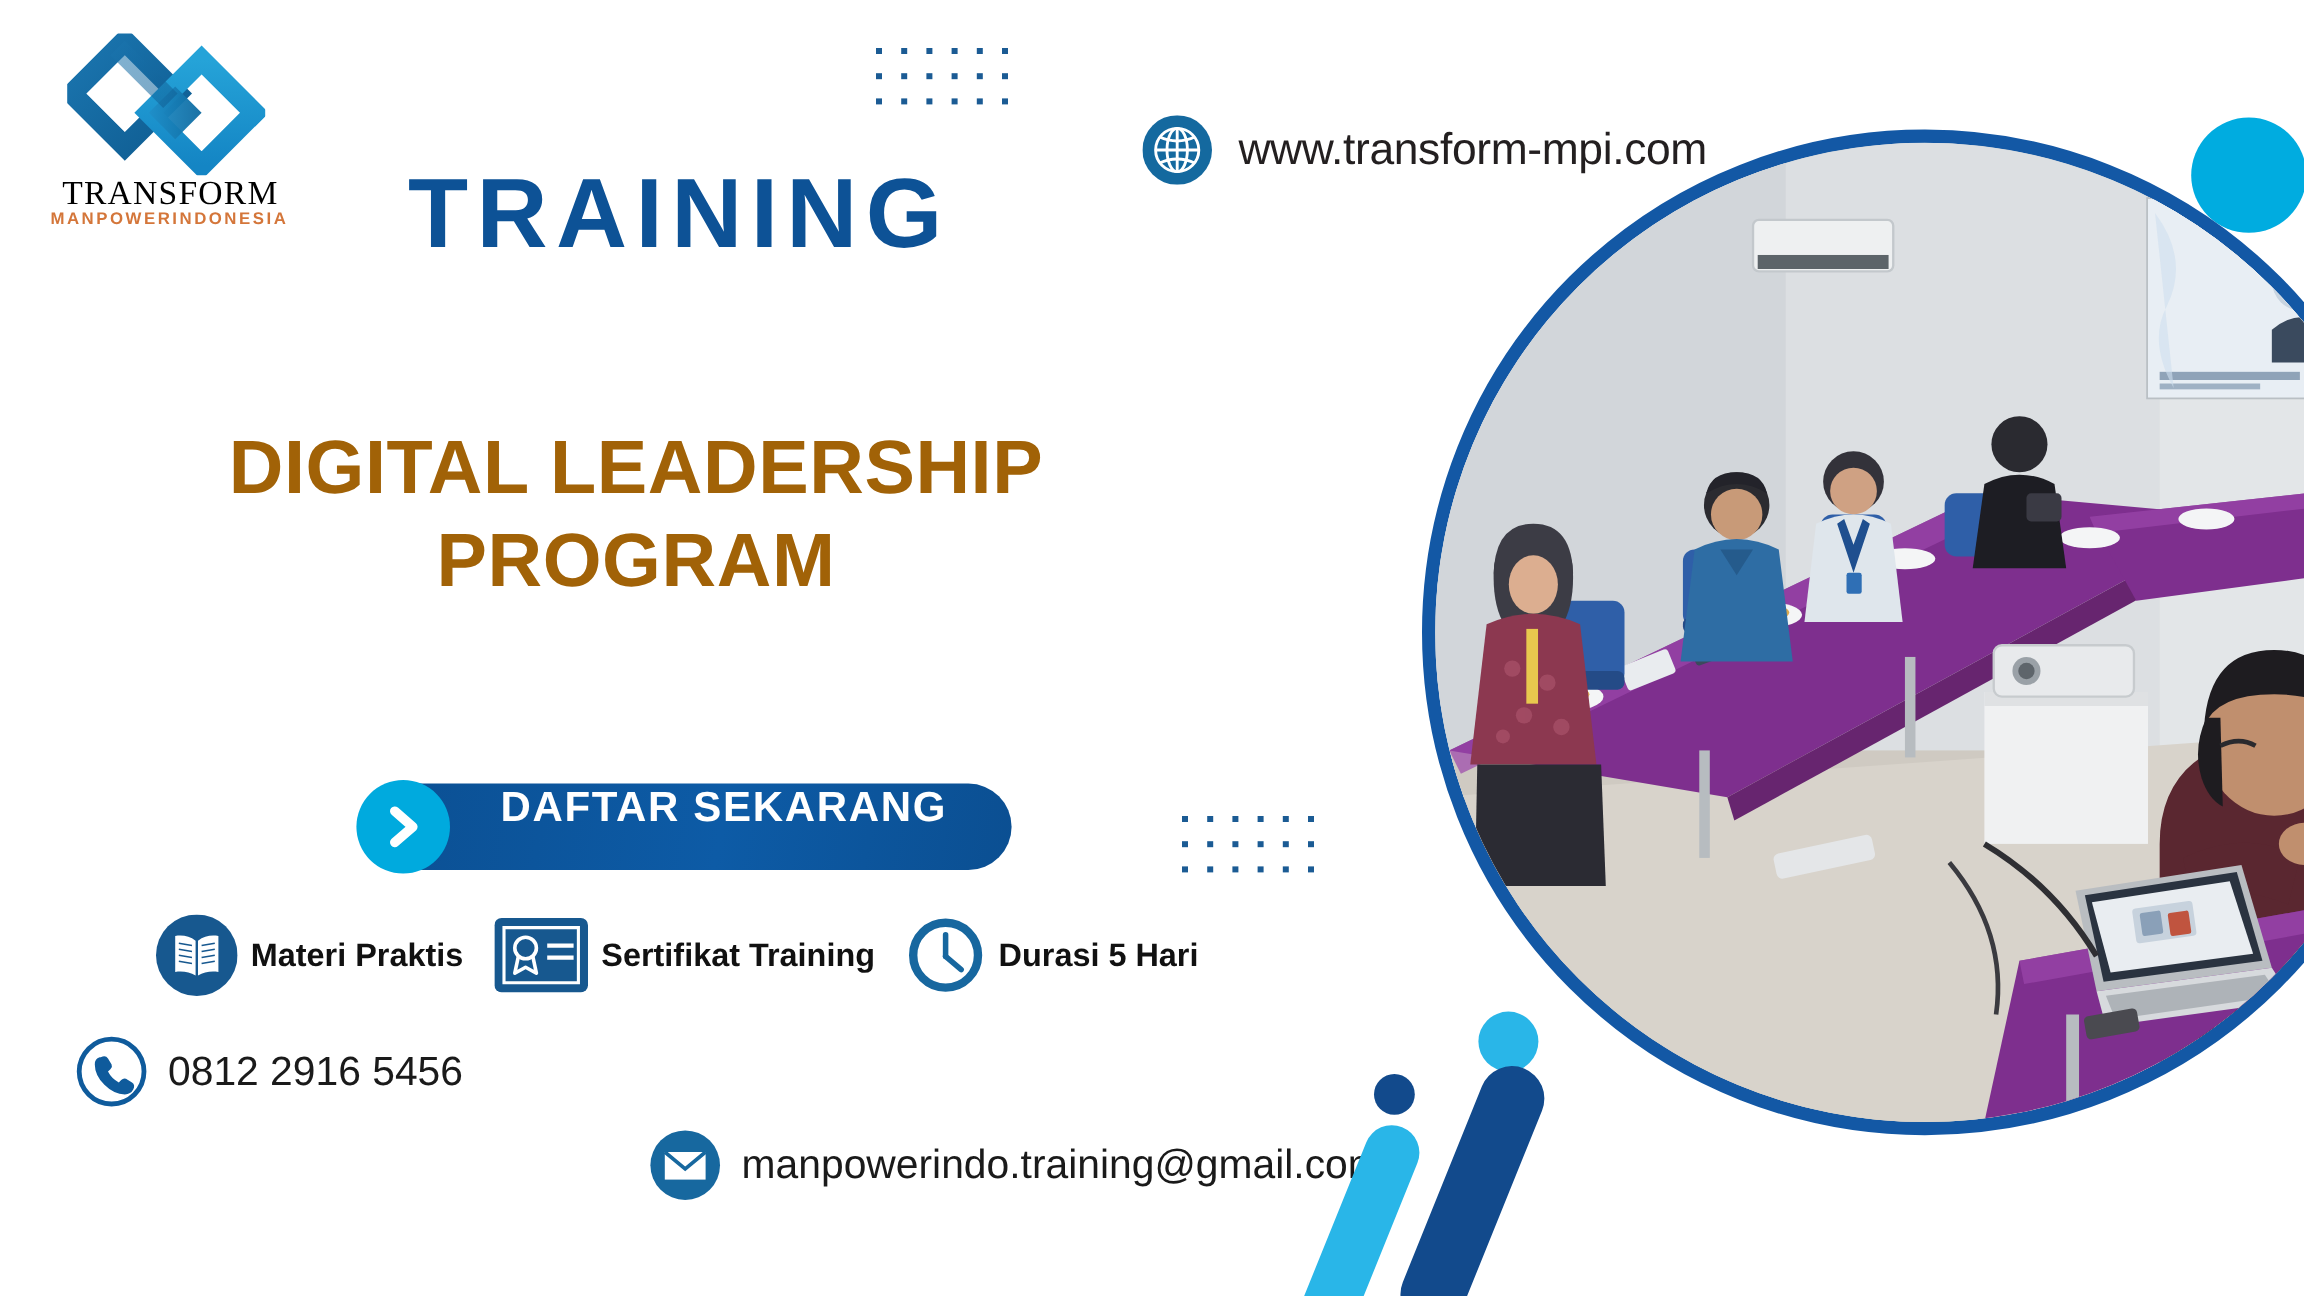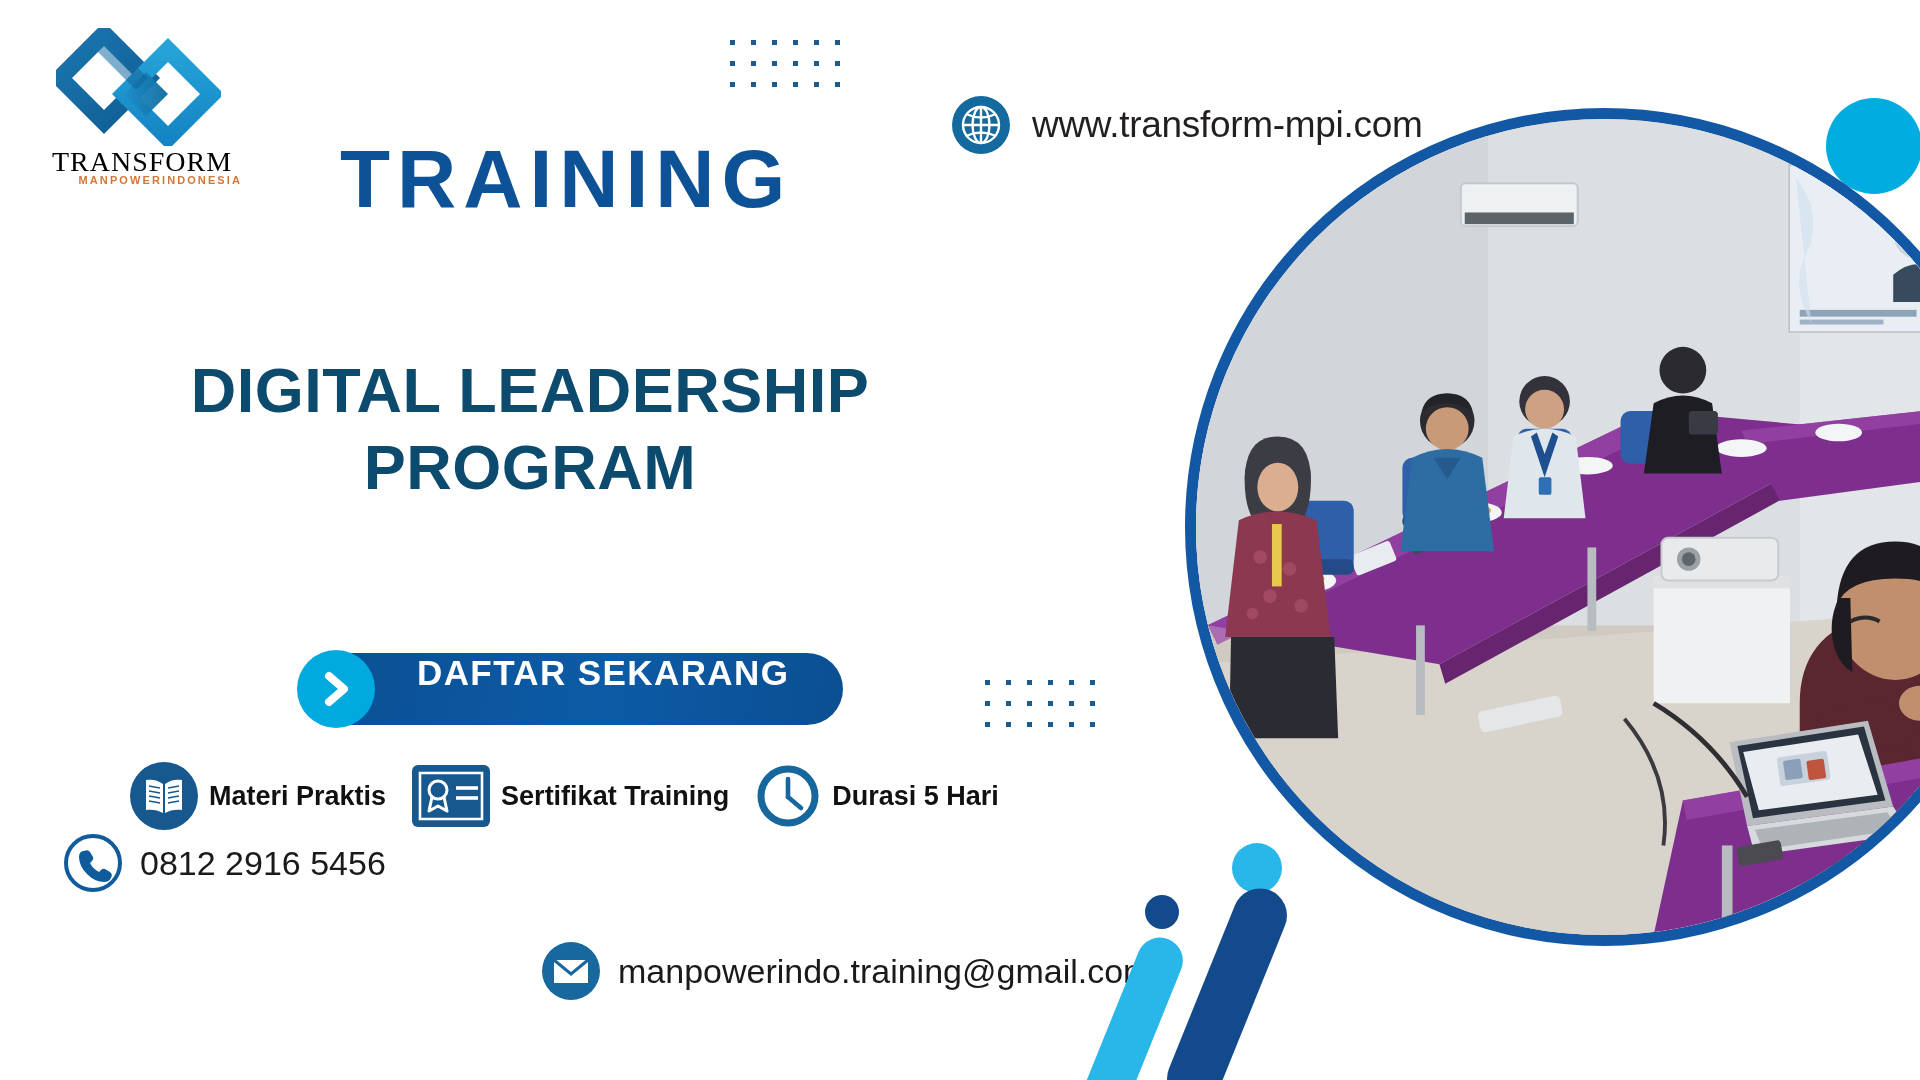--- a/index.html
+++ b/index.html
@@ -46,23 +46,23 @@
     font-weight: 400;
     letter-spacing: 1px;
     color: #000000;
     line-height: 1;
   }
   #logo-subwordmark {
     position: absolute;
     left: 14px;
     top: 147px;
     width: 200px;
-    text-align: right;
+    text-align: left;
     font-family: "Liberation Sans", sans-serif;
-    font-size: 11px;
+    font-size: 14px;
     font-weight: 600;
     letter-spacing: 2.1px;
     color: #d4763a;
     line-height: 1;
   }
 
   
   .dot-grid { position: absolute; }
   .dot-grid .dot {
     position: absolute;
@@ -86,21 +86,21 @@
   }
   #heading-main {
     position: absolute;
     left: 120px;
     top: 352px;
     width: 820px;
     text-align: center;
     font-size: 63px;
     font-weight: 700;
     letter-spacing: 0.5px;
-    color: #0c4a6e;
+    color: #a16207;
     line-height: 1.22;
   }
 
   
   #website-row {
     position: absolute;
     left: 952px;
     top: 96px;
     display: flex;
     align-items: center;
@@ -171,21 +171,21 @@
     display: flex;
     align-items: center;
   }
   .contact-text {
     font-size: 34px;
     font-weight: 400;
     color: #1a1a1a;
     white-space: nowrap;
     margin-left: 16px;
   }
-  #phone-1 { left: 62px;  top: 832px; }
+  #phone-1 { left: 62px;  top: 862px; }
   #phone-2 { left: 540px; top: 862px; }
   #email-1 { left: 62px;  top: 940px; }
   #email-2 { left: 540px; top: 940px; }
 
   
   #decor-cyan-circle {
     position: absolute;
     left: 1826px;
     top: 98px;
     width: 96px;

